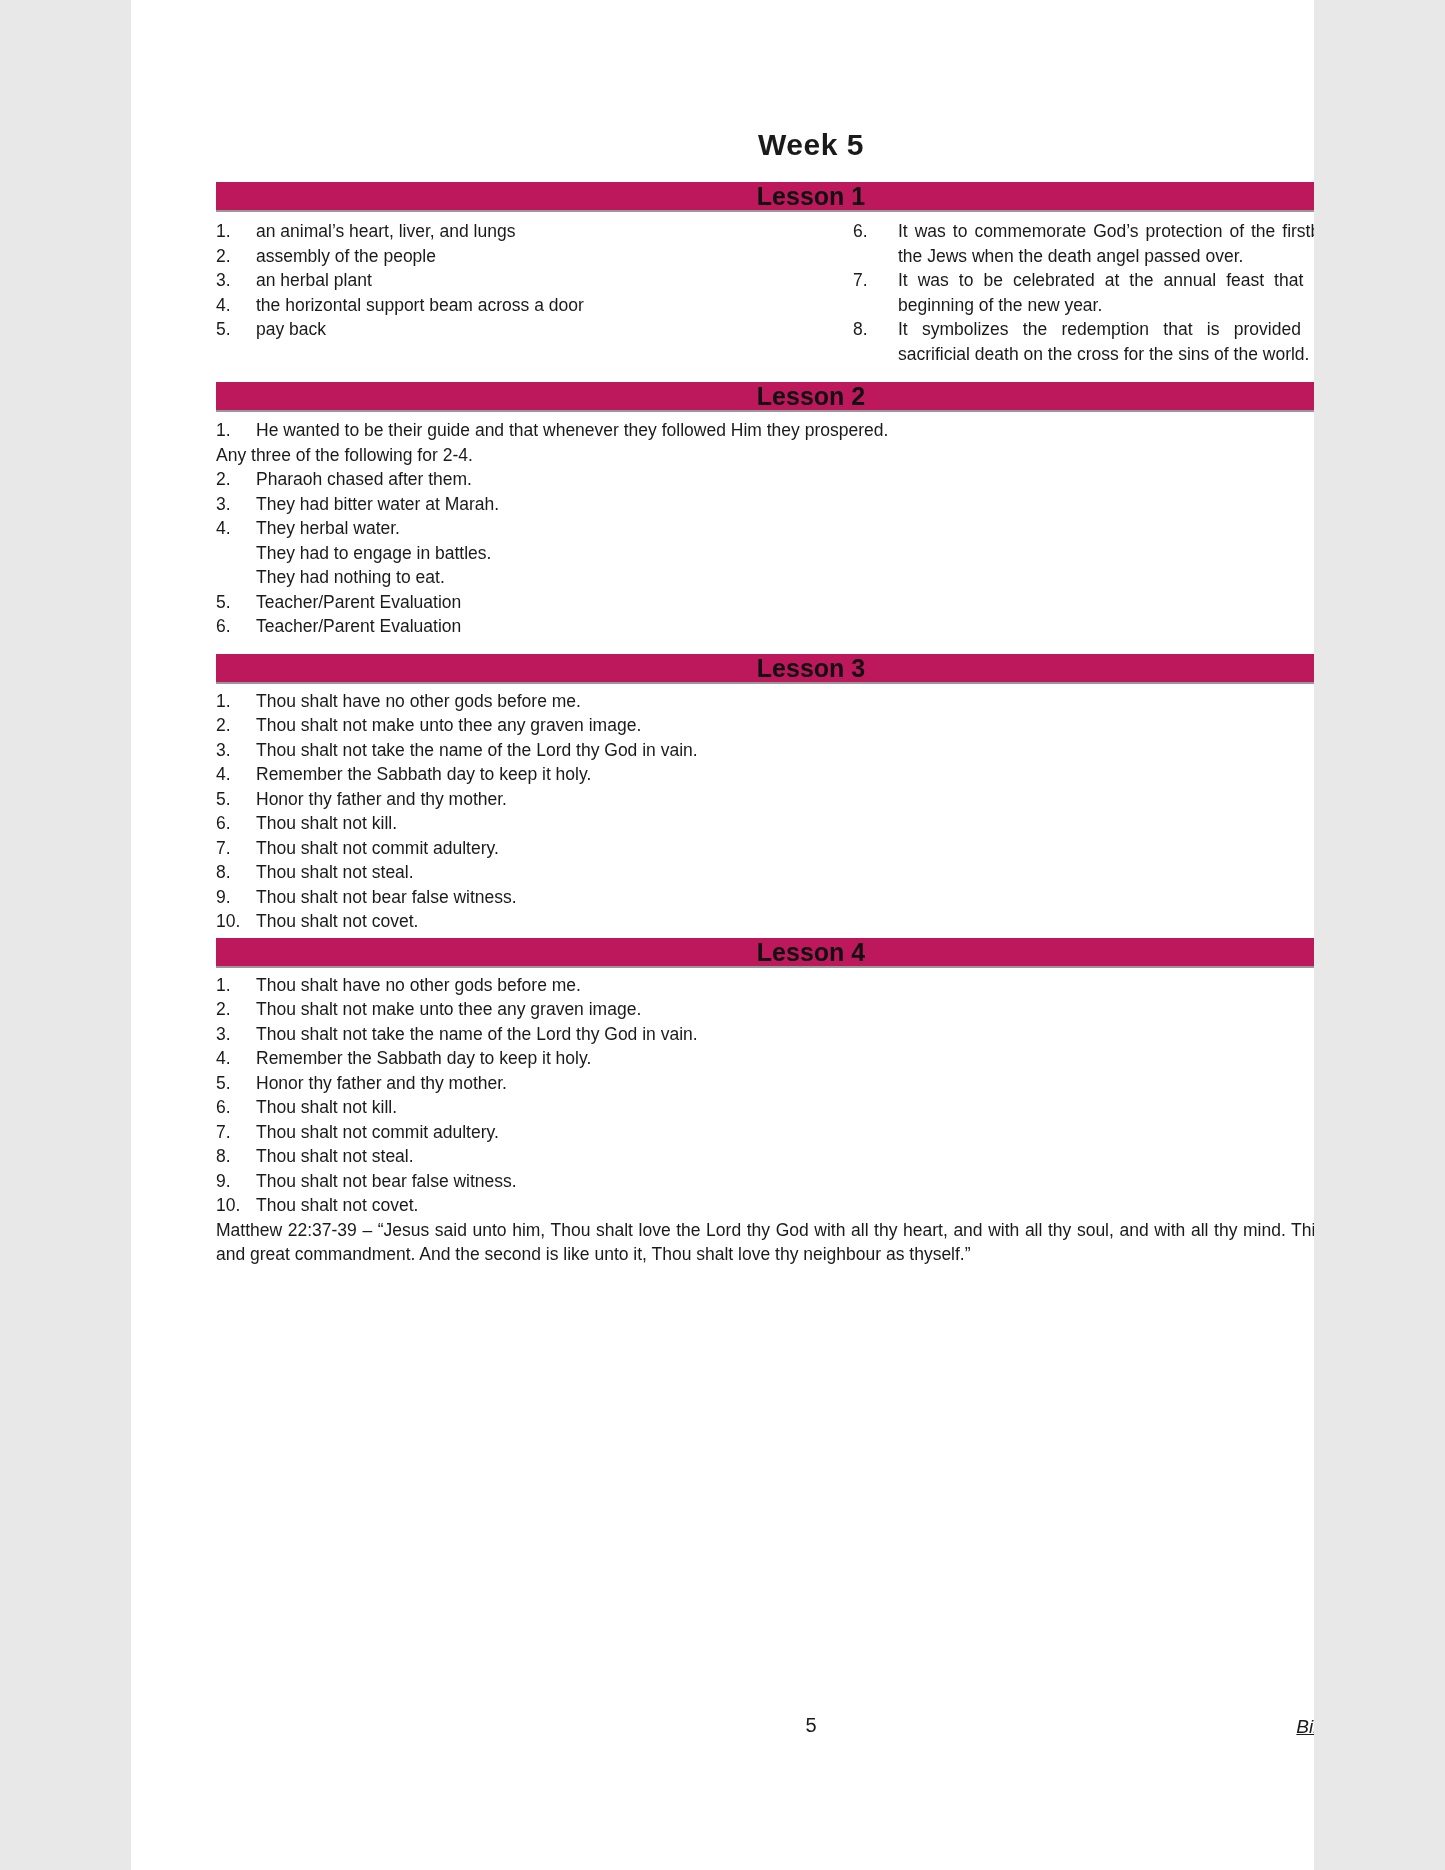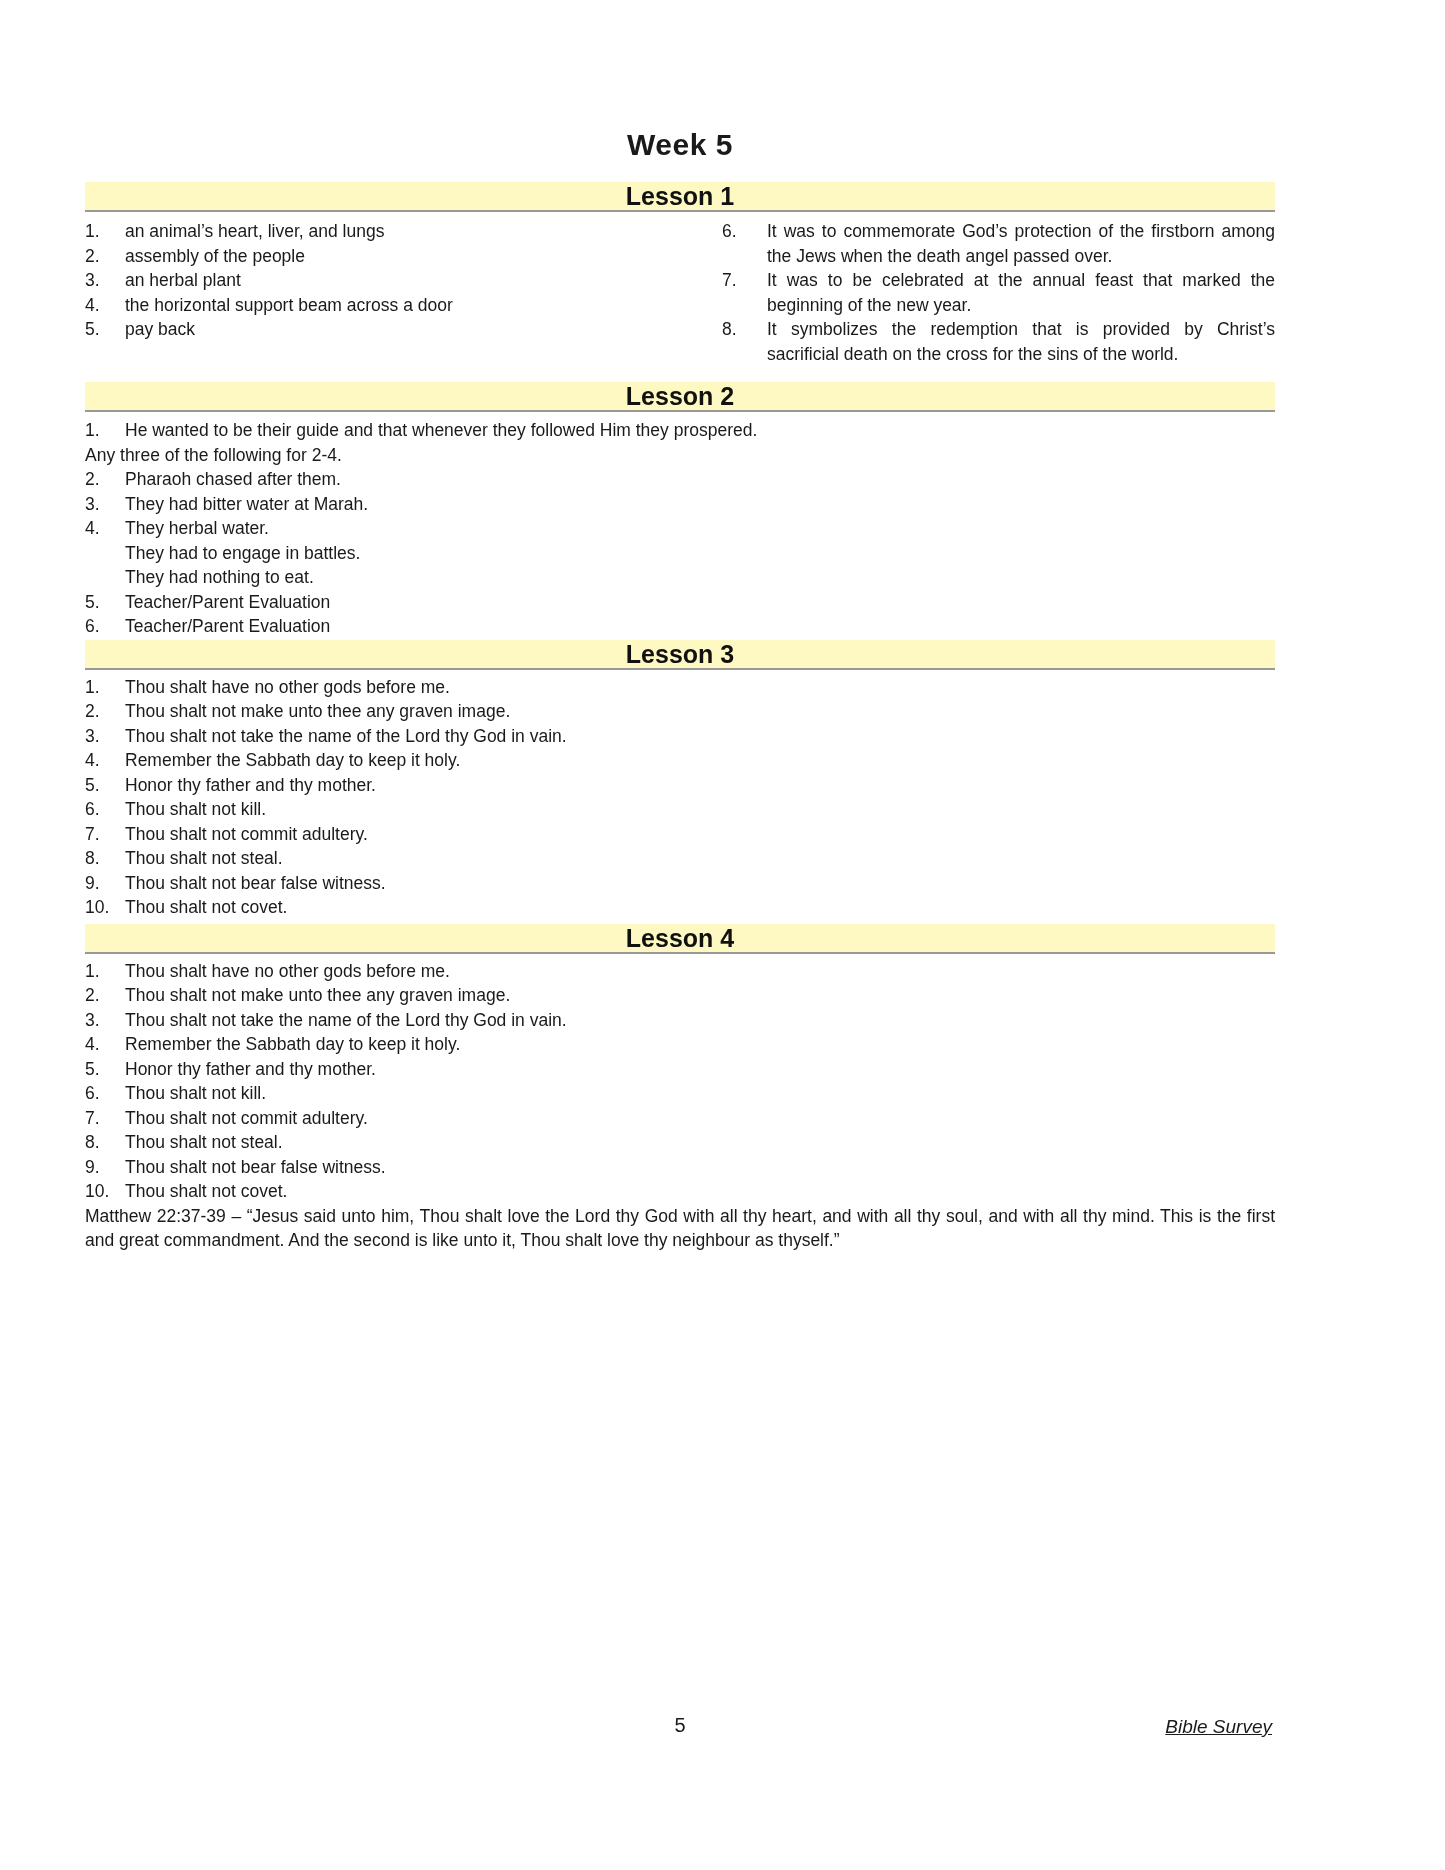--- a/index.html
+++ b/index.html
@@ -1,20 +1,20 @@
 <!DOCTYPE html>
 <html><head>
 <meta charset="utf-8">
 <style>
   * { margin: 0; padding: 0; box-sizing: border-box; }
   html, body { background: #e8e8e8; }
   body { font-family: "Liberation Sans", "DejaVu Sans", sans-serif; }
   .page {
     position: relative;
-    width: 1445px;
+    width: 1183px;
     height: 1870px;
     background: #ffffff;
     color: #1a1a1a;
     margin: 0 auto;
     overflow: hidden;
   }
   .content {
     position: absolute;
     left: 85px;
     top: 0;
@@ -23,31 +23,31 @@
   .doc-title {
     padding-top: 128px;
     font-size: 30px;
     line-height: 34px;
     font-weight: bold;
     text-align: center;
     letter-spacing: 0.5px;
   }
   .bar {
     height: 30px;
-    background: #fef9c3;
+    background: #be185d;
     border-bottom: 2px solid #989898;
     text-align: center;
     font-size: 25px;
     line-height: 28px;
     font-weight: bold;
     color: #111;
   }
   .bar-1 { margin-top: 20px; }
   .bar-2 { margin-top: 16px; }
-  .bar-3 { margin-top: 1px; }
+  .bar-3 { margin-top: 15px; }
   .bar-4 { margin-top: 4px; }
   .l1cols {
     margin-top: 7px;
     display: flex;
     line-height: 25.5px;
     font-size: 17.5px;
   }
   .col-left  { width: 615px; flex: 0 0 615px; }
   .col-gap   { width: 22px;  flex: 0 0 22px; }
   .col-right { width: 553px; flex: 0 0 553px; }

